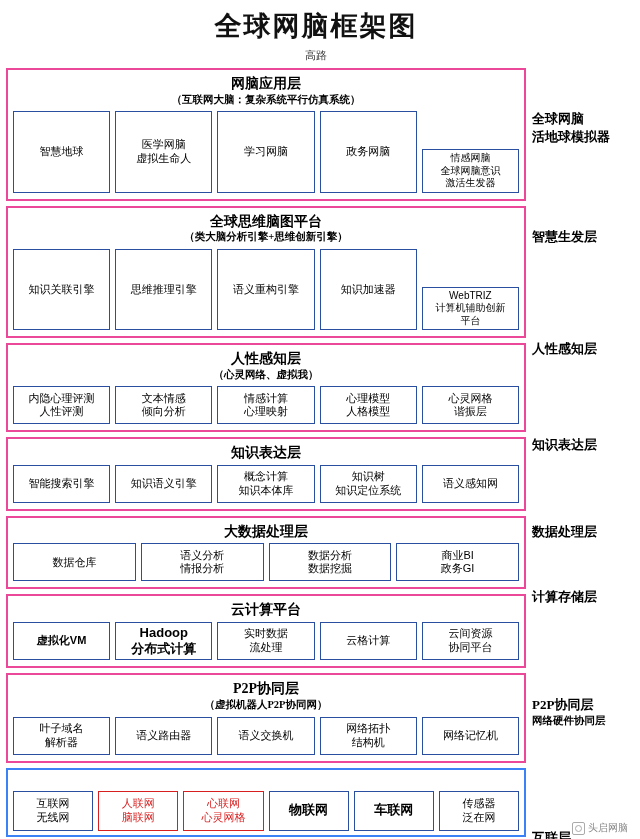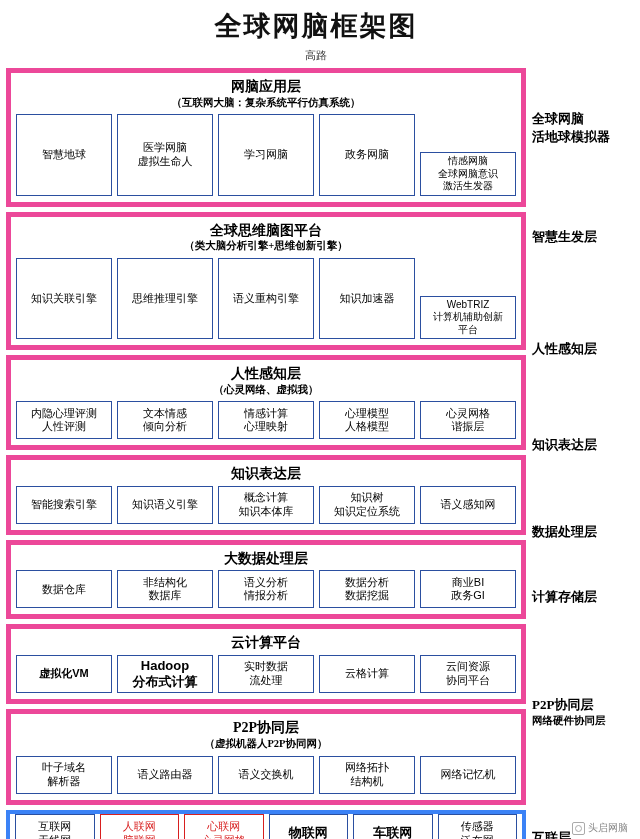--- a/index.html
+++ b/index.html
@@ -34,21 +34,21 @@
     box-sizing:border-box;
   }
   .left-col{width:520px;flex:0 0 520px;}
   .right-col{
     width:108px;flex:0 0 108px;
     position:relative;
     padding-left:6px;
     box-sizing:border-box;
   }
   .layer{
-    border:5px solid #ec4899;
+    border:2px solid #ec4899;
     margin-bottom:5px;
     padding:4px 5px 6px 5px;
     box-sizing:border-box;
     background:#fff;
   }
   .layer-title{
     text-align:center;
     font-size:14px;
     font-weight:700;
     font-family:"Liberation Serif","DejaVu Serif",serif;
@@ -94,22 +94,22 @@
     font-family:"Liberation Serif","DejaVu Serif",serif;
     line-height:1.35;
     white-space:pre-line;
   }
   .right-label .sub{
     display:block;
     font-size:10.5px;
     font-weight:700;
   }
   .bottom-layer{
-    border:4px solid #3b82f6;
-    padding:0 5px 4px 5px;
+    border:2px solid #3b82f6;
+    padding:21px 5px 4px 5px;
     box-sizing:border-box;
     margin-bottom:0;
   }
   .bottom-cells{display:flex;gap:5px;}
   .bottom-cells .cell{min-height:40px;}
   .red{color:#d81f1f;border-color:#d81f1f !important;}
   .footer-note{
     text-align:center;
     font-size:10.5px;
     color:#2b4fa0;
@@ -205,22 +205,20 @@
           <div class="cell">知识树
 知识定位系统</div>
           <div class="cell">语义感知网</div>
         </div>
       </div>
 
       <div class="layer">
         <div class="layer-title">大数据处理层</div>
         <div class="cells">
           <div class="cell">数据仓库</div>
-          <div class="cell">非结构化
-数据库</div>
           <div class="cell">语义分析
 情报分析</div>
           <div class="cell">数据分析
 数据挖掘</div>
           <div class="cell">商业BI
 政务GI</div>
         </div>
       </div>
 
       <div class="layer">

